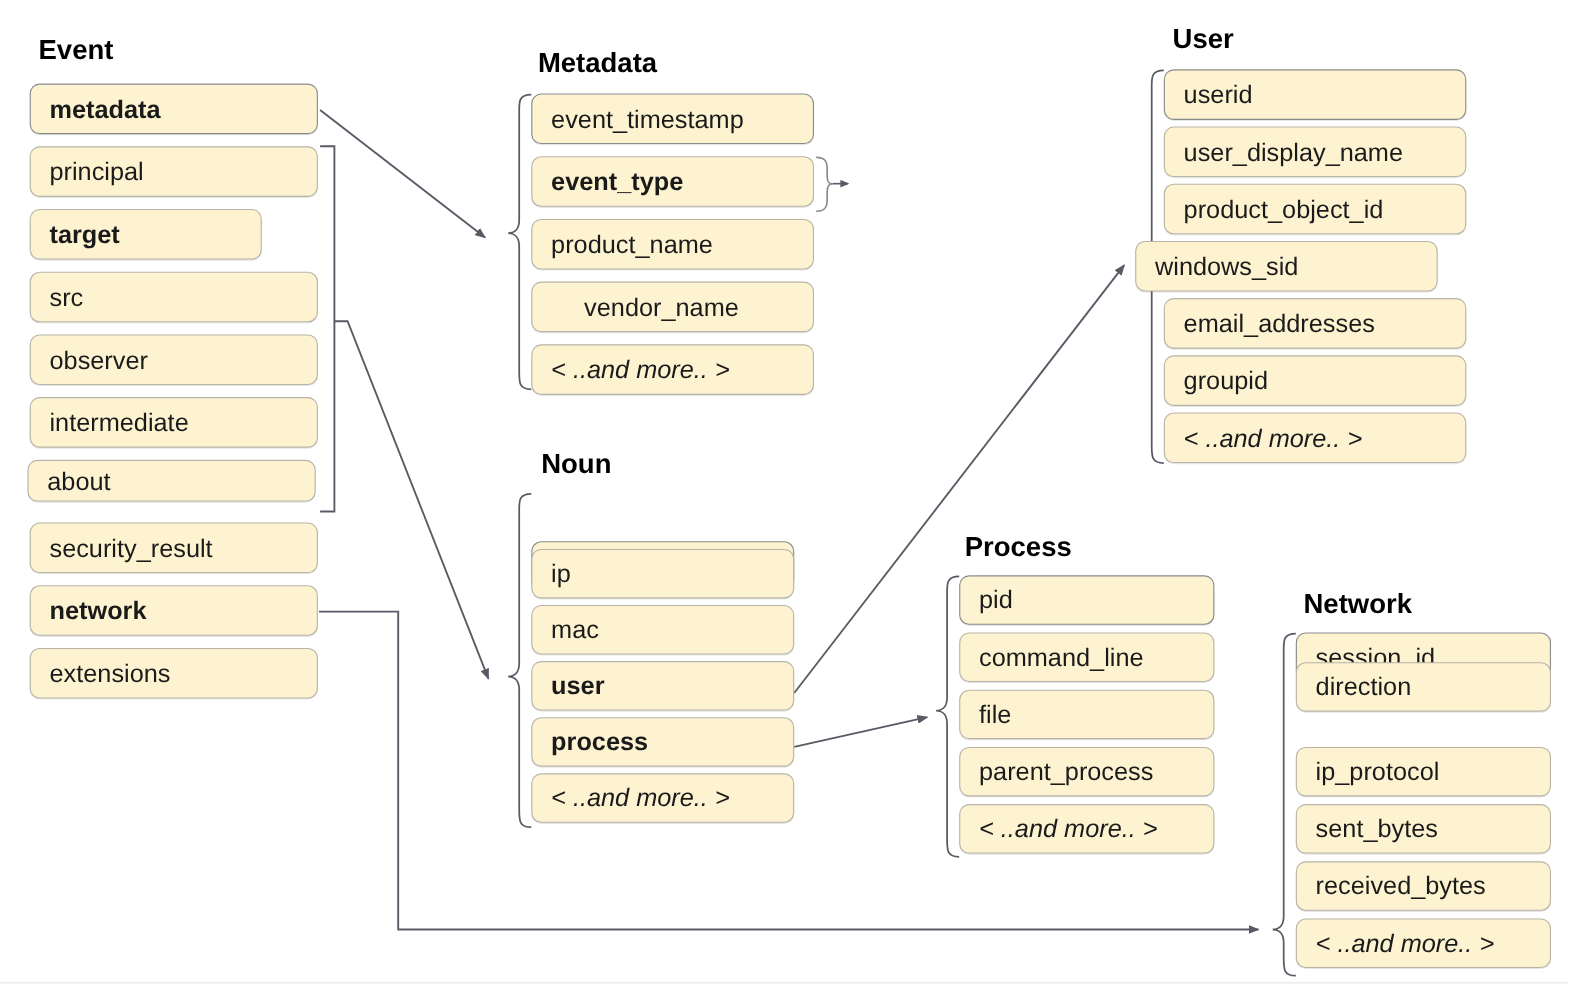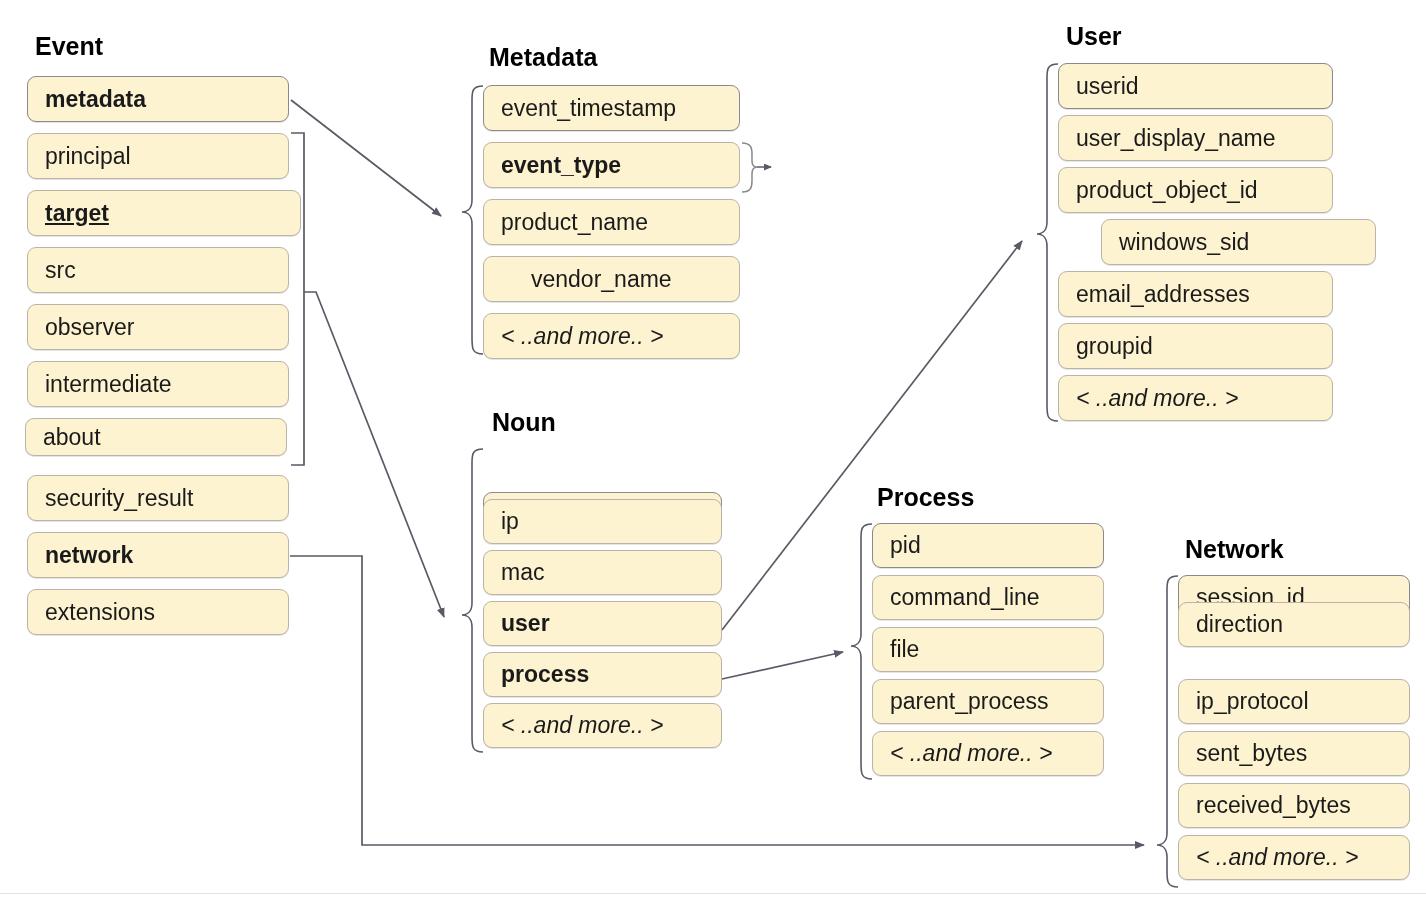--- a/index.html
+++ b/index.html
@@ -97,21 +97,21 @@
 
     <path fill="none" stroke="#8a8a8a" stroke-width="1.5" d="M742,143 C751,143 752,148 752,154 L752,161 C752,166 754,167 757,167 C754,167 752,169 752,174 L752,181 C752,187 751,192 742,192"></path>
     <path fill="none" stroke="#5a5a66" stroke-width="1.5" marker-end="url(#ahs)" d="M757,167 L771,167"></path>
   </svg>
 
   <div class="group">
     <div class="group-title" style="left:35px;top:32px;">Event</div>
     <div class="fields">
       <div class="field first bold" style="left:27px;top:76px;width:262px;height:46px;">metadata</div>
       <div class="field" style="left:27px;top:133px;width:262px;height:46px;">principal</div>
-      <div class="field bold" style="left:27px;top:190px;width:274px;height:46px;text-decoration:underline;">target</div>
+      <div class="field bold" style="left:27px;top:190px;width:211px;height:46px;">target</div>
       <div class="field" style="left:27px;top:247px;width:262px;height:46px;">src</div>
       <div class="field" style="left:27px;top:304px;width:262px;height:46px;">observer</div>
       <div class="field" style="left:27px;top:361px;width:262px;height:46px;">intermediate</div>
       <div class="field" style="left:25px;top:418px;width:262px;height:38px;">about</div>
       <div class="field" style="left:27px;top:475px;width:262px;height:46px;">security_result</div>
       <div class="field bold" style="left:27px;top:532px;width:262px;height:46px;">network</div>
       <div class="field" style="left:27px;top:589px;width:262px;height:46px;">extensions</div>
     </div>
   </div>
 
@@ -126,21 +126,21 @@
     </div>
   </div>
 
 
   <div class="group">
     <div class="group-title" style="left:1066px;top:22px;">User</div>
     <div class="fields">
       <div class="field first" style="left:1058px;top:63px;width:275px;height:46px;">userid</div>
       <div class="field" style="left:1058px;top:115px;width:275px;height:46px;">user_display_name</div>
       <div class="field" style="left:1058px;top:167px;width:275px;height:46px;">product_object_id</div>
-      <div class="field" style="left:1101px;top:219px;width:275px;height:46px;">windows_sid</div>
+      <div class="field" style="left:1032px;top:219px;width:275px;height:46px;">windows_sid</div>
       <div class="field" style="left:1058px;top:271px;width:275px;height:46px;">email_addresses</div>
       <div class="field" style="left:1058px;top:323px;width:275px;height:46px;">groupid</div>
       <div class="field italic" style="left:1058px;top:375px;width:275px;height:46px;">&lt; ..and more.. &gt;</div>
     </div>
   </div>
 
   <div class="group">
     <div class="group-title" style="left:492px;top:408px;">Noun</div>
     <div class="fields">
       <div class="field first" style="left:483px;top:448px;width:239px;height:45px;margin-top:44px;">hostname</div>

